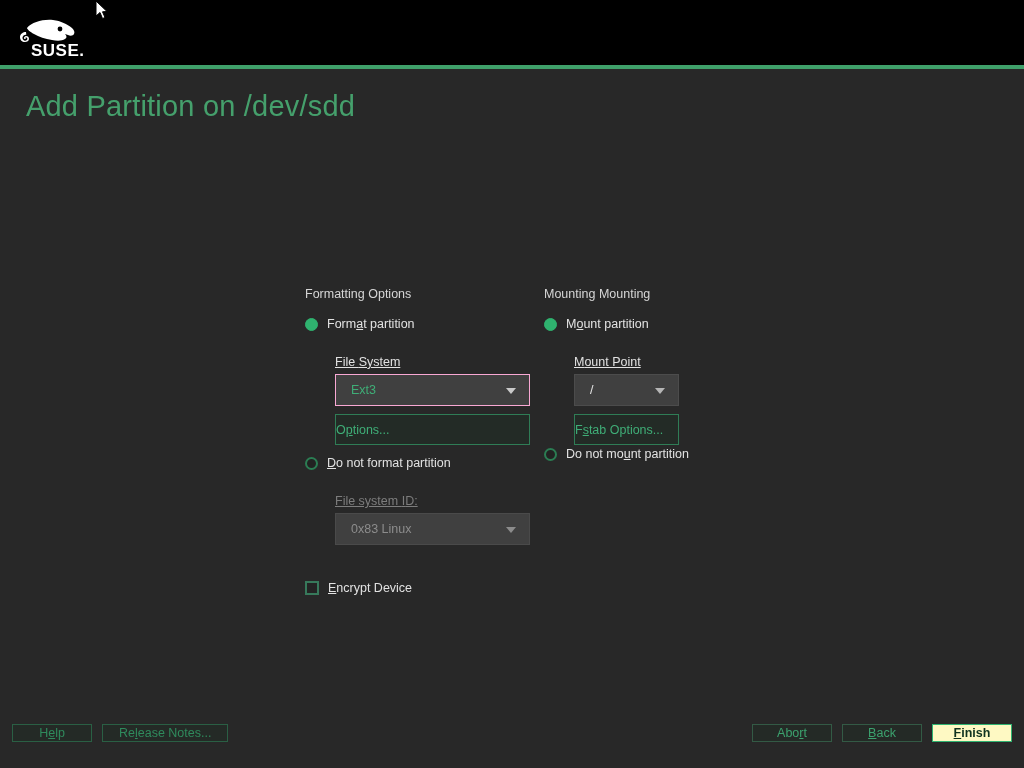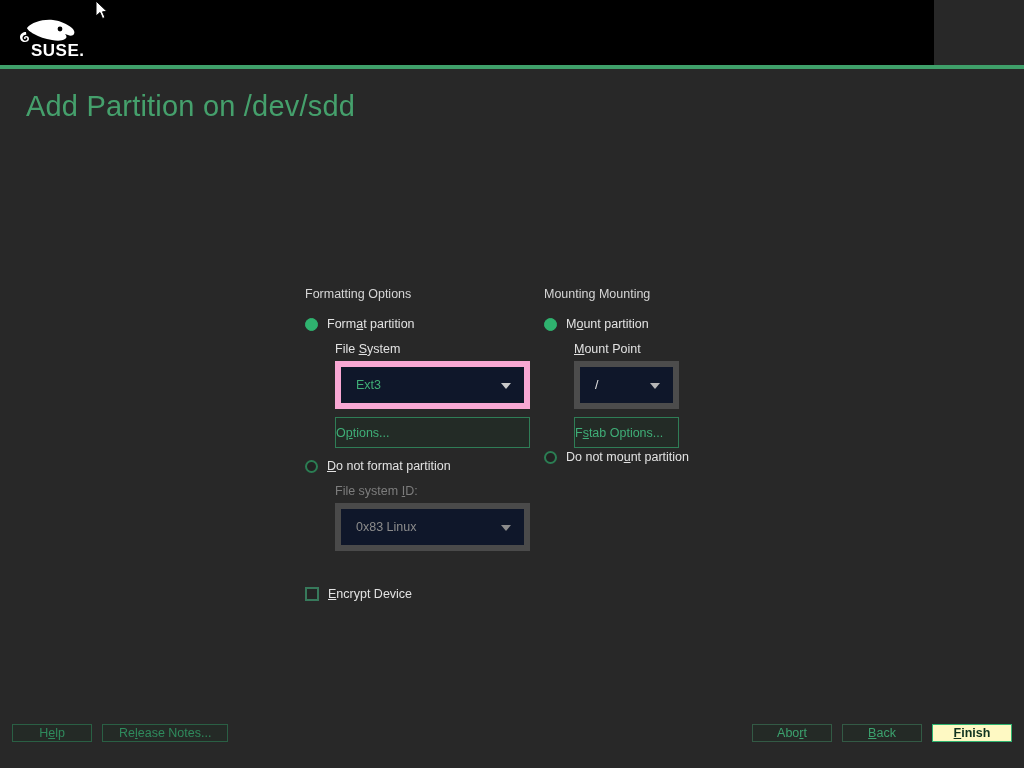--- a/index.html
+++ b/index.html
@@ -12,21 +12,21 @@
     background: #282828;
     font-family: "Liberation Sans", sans-serif;
     overflow: hidden;
     position: relative;
   }
 
   
   .header {
     position: absolute;
     left: 0; top: 0;
-    width: 934px;
+    width: 1024px;
     height: 65px;
     background: #000000;
   }
   .logo {
     position: absolute;
     left: 13px;
     top: 12px;
     width: 80px;
     height: 46px;
   }
@@ -87,32 +87,33 @@
     font-size: 12.5px;
     color: #e2e2e2;
     white-space: nowrap;
   }
 
   .indent { margin-left: 30px; }
 
   .field-label {
     font-size: 12.5px;
     color: #e2e2e2;
-    margin-top: 9px;
+    margin-top: 22px;
     margin-bottom: 5px;
     white-space: nowrap;
+    text-decoration: underline;
   }
   .field-label.dim { color: #7d7d7d; }
 
   .combo {
     position: relative;
     box-sizing: border-box;
-    height: 48px;
-    border: 6px solid #f9a8d4;
-    background: #0f172a;
+    height: 32px;
+    border: 1px solid #f9a8d4;
+    background: #404040;
     display: flex;
     align-items: center;
     padding-left: 15px;
     cursor: default;
   }
   .combo-value {
     font-size: 12.5px;
     color: #3fae77;
     white-space: nowrap;
   }

